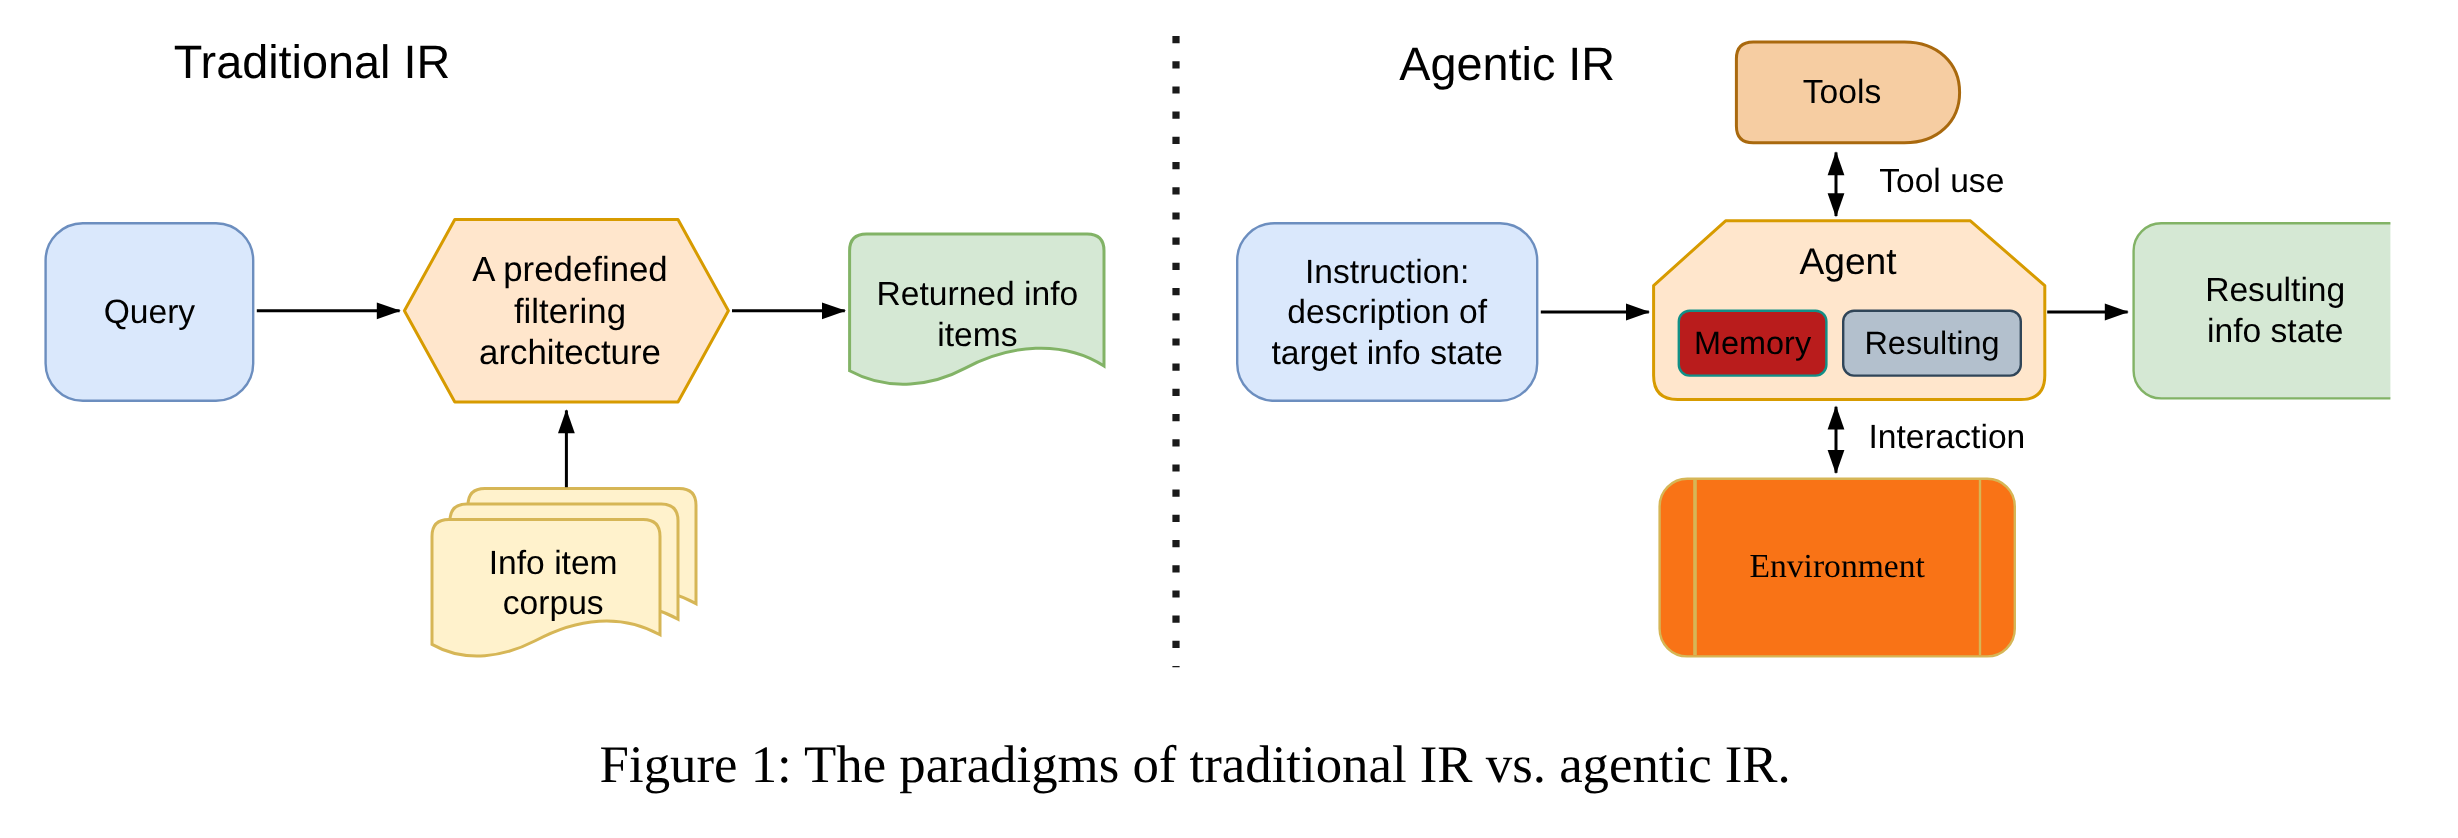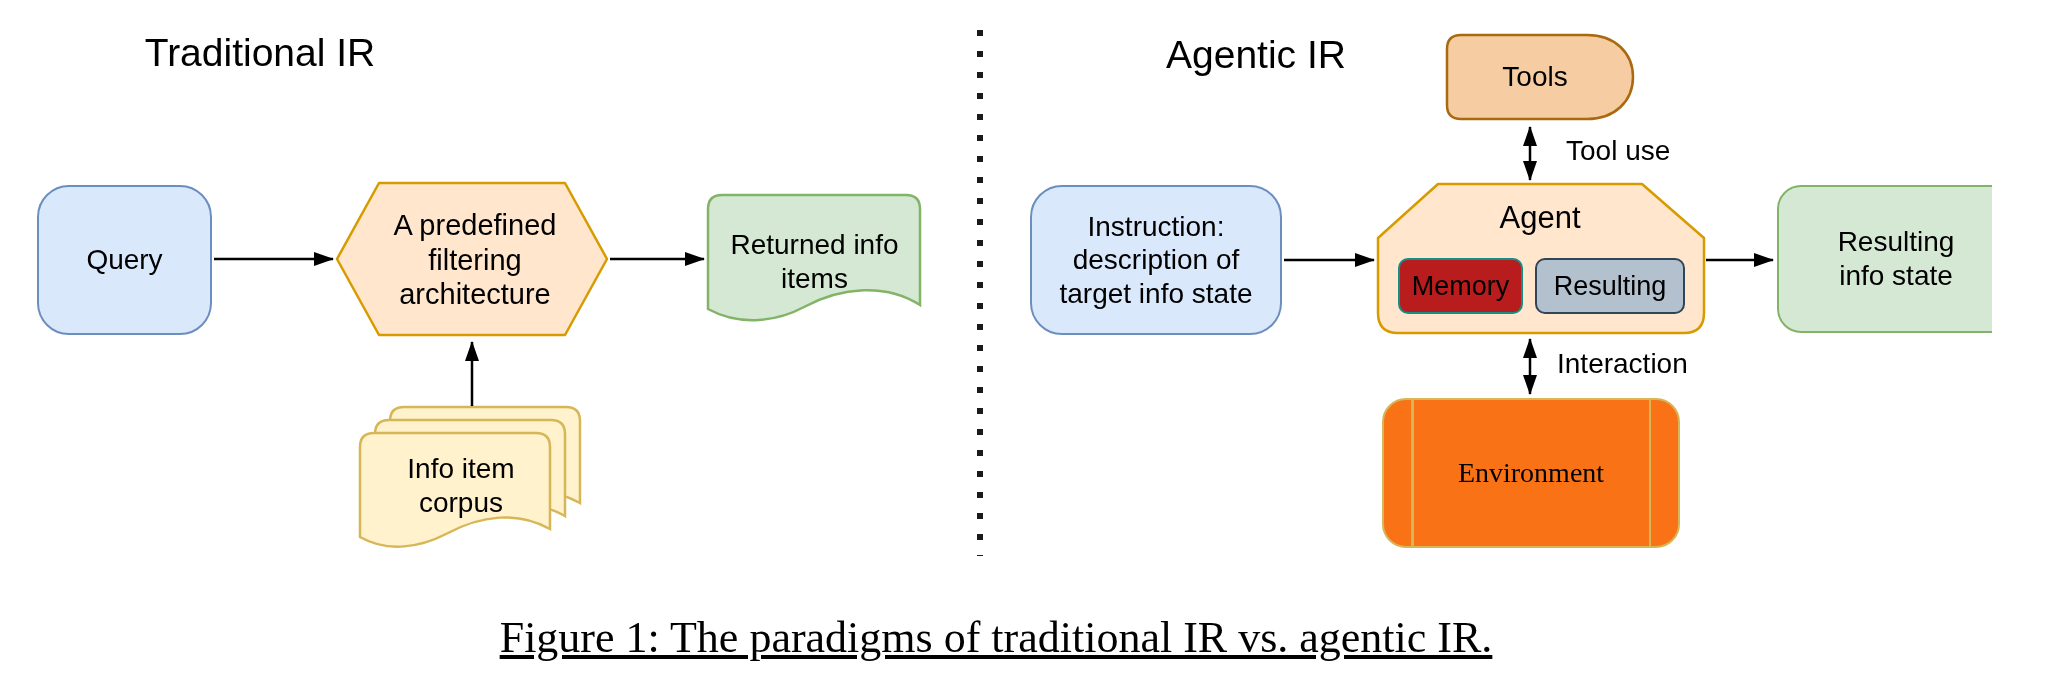--- a/index.html
+++ b/index.html
@@ -29,21 +29,20 @@
   .green-rect-node{background:#D5E8D4;border:2.5px solid #82B366;}
   .memory-node{background:#b91c1c;border:2.5px solid #128F87;border-radius:10px;font-size:27px;}
   .thoughts-node{background:#B3C0CD;border:2.5px solid #304558;border-radius:10px;font-size:27px;}
   .env-node{background:#f97316;border:2.5px solid #D6B656;font-family:Liberation Serif, serif;}
   .env-bar{position:absolute;top:0;bottom:0;width:2.5px;background:#D6B656;}
   .caption{
     font-family:"Liberation Serif", serif;
     font-size:44px;
     text-align:center;
     width:100%;
-    text-decoration:underline;
   }
   svg{display:block;}
 </style>
 </head>
 <body>
 
 <div id="stage">
 
   <div class="abs label panel-title" style="left:120px;top:30px;width:280px;height:46px;">Traditional IR</div>
   <div class="abs label panel-title" style="left:1136px;top:32px;width:240px;height:46px;">Agentic IR</div>

